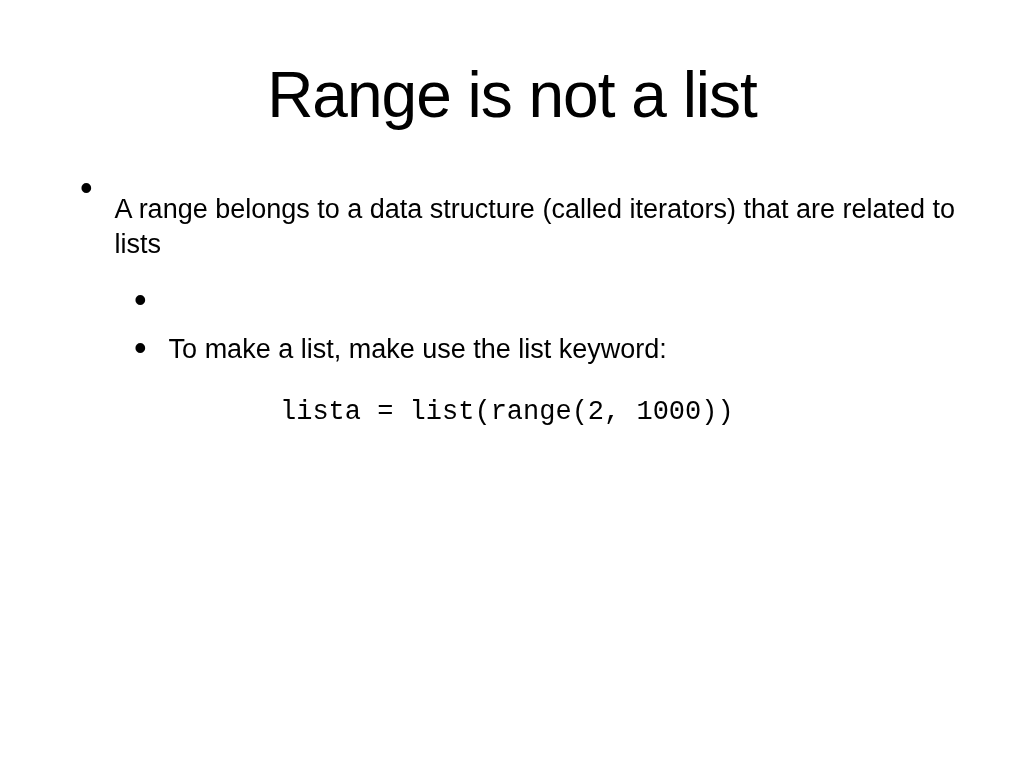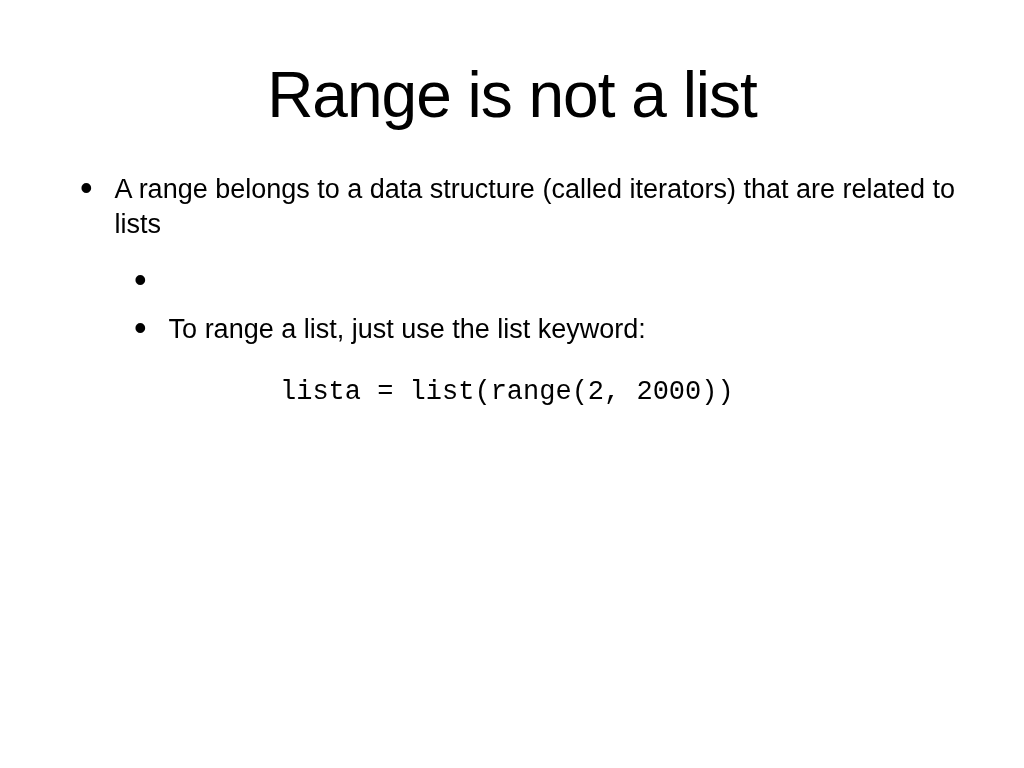--- a/index.html
+++ b/index.html
@@ -40,20 +40,21 @@
     .bullet-l1 .bullet-dot {
       font-size: 36px;
       line-height: 20px;
       margin-right: 22px;
       margin-top: 6px;
       flex-shrink: 0;
     }
     .bullet-l1 .bullet-text {
       font-size: 27px;
       line-height: 1.3;
+      margin-top: 20px;
     }
     .bullet-l2 {
       display: flex;
       align-items: flex-start;
       margin-left: 54px;
       margin-bottom: 22px;
     }
     .bullet-l2 .bullet-dot {
       font-size: 36px;
       line-height: 20px;
@@ -80,17 +81,17 @@
   <div class="content">
     <div class="bullet-l1">
       <span class="bullet-dot">•</span>
       <span class="bullet-text">A range belongs to a data structure (called iterators) that are related to lists</span>
     </div>
     <div class="bullet-l2">
       <span class="bullet-dot">•</span>
     </div>
     <div class="bullet-l2">
       <span class="bullet-dot">•</span>
-      <span class="bullet-text">To range a list, just use the list keyword:</span>
+      <span class="bullet-text">To make a list, make use the list keyword:</span>
     </div>
-    <div class="code-block">lista = list(range(2, 2000))</div>
+    <div class="code-block">lista = list(range(2, 1000))</div>
   </div>
 </div>
 
 </body></html>

